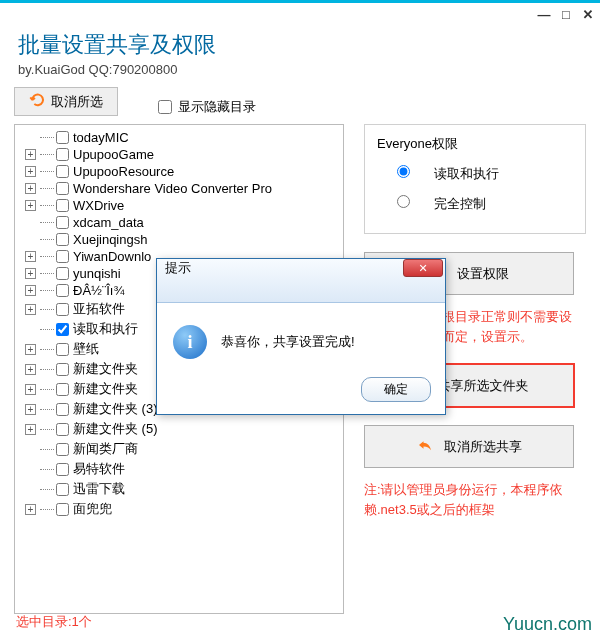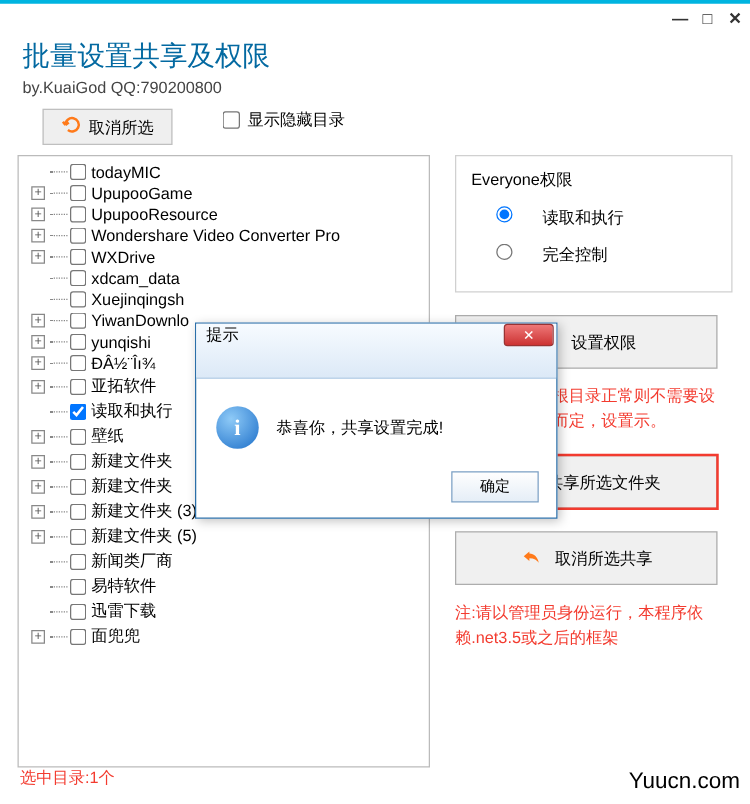--- a/index.html
+++ b/index.html
@@ -2,21 +2,21 @@
 <html><head>
 <meta charset="utf-8">
 <style>
 *{box-sizing:border-box;margin:0;padding:0;font-family:"Microsoft YaHei",SimSun,sans-serif;font-size:13px}
 body{background:#fff;width:600px;height:643px;position:relative;overflow:hidden}
 .titlebar{height:26px;border-top:3px solid #00b4e0;display:flex;justify-content:flex-end;align-items:center;padding-right:6px;gap:10px}
 .titlebar .ctl{width:12px;height:12px;display:flex;align-items:center;justify-content:center;color:#333;font-weight:bold}
 .header{padding:4px 18px 2px}
 .header h1{font-size:22px;font-weight:normal;color:#0369a1}
 .header .sub{font-size:13px;color:#444;margin-top:2px}
-.toolbar{display:flex;align-items:flex-start;padding:8px 34px 8px;gap:40px}
+.toolbar{display:flex;align-items:flex-end;padding:8px 14px 8px;gap:40px}
 .btn{border:1px solid #bfbfbf;background:#efefef;padding:4px 14px;display:inline-flex;align-items:center;gap:6px;cursor:pointer}
 .undo-icon svg{width:16px;height:16px}
 .chk{display:inline-flex;align-items:center;gap:6px}
 .chk input{width:14px;height:14px}
 .maingrid{display:flex;padding:0 14px}
 .treewrap{width:330px;height:490px;border:1px solid #bbb;overflow:hidden;position:relative;padding:4px 2px}
 .tree ul{list-style:none;margin-left:8px}
 .tree li{white-space:nowrap;padding:1px 0;display:flex;align-items:center}
 .tog{display:inline-block;width:11px;height:11px;border:1px solid #888;line-height:9px;text-align:center;font-size:10px;color:#555;margin-right:4px}
 .tog.blank{border:none}
@@ -24,29 +24,29 @@
 .tree input[type=checkbox]{width:13px;height:13px;margin-right:4px;vertical-align:middle}
 .side{flex:1;padding-left:20px;font-size:13px}
 .perm{border:1px solid #d0d0d0;padding:10px 12px 16px}
 .perm .ttl{margin-bottom:12px}
 .radio{display:flex;align-items:flex-start;gap:24px;margin:12px 0 4px 20px}
 .radio input{width:13px;height:13px}
 .bigbtn{border:1px solid #adadad;background:#f0f0f0;width:210px;padding:10px 0;margin-top:18px;display:flex;align-items:center;justify-content:center;gap:10px;cursor:pointer}
 .bigbtn.hl{outline:2px solid #f33b2f;outline-offset:-1px}
 .note{color:#f33b2f;margin-top:12px;line-height:1.5}
 .status{position:absolute;left:16px;bottom:12px;color:#f33b2f}
-.watermark{position:absolute;right:8px;bottom:8px;color:#000000;font-size:18px}
+.watermark{position:absolute;right:8px;bottom:8px;color:#0f766e;font-size:18px}
 
 .dlg{position:absolute;left:156px;top:258px;width:290px;border:1px solid #2b6fa9;background:#fff;box-shadow:2px 2px 8px rgba(0,0,0,.25)}
 .dlg-tb{height:44px;background:linear-gradient(#f7fbff,#dce9f7);display:flex;align-items:flex-start;justify-content:space-between;padding:0 2px 0 8px;border-bottom:1px solid #a9c6e4;font-size:12px}
 .dlg-x{width:40px;height:18px;background:linear-gradient(#e77,#c33);border:1px solid #933;border-radius:3px;color:#fff;display:flex;align-items:center;justify-content:center;font-size:11px;cursor:pointer}
 .dlg-body{padding:22px 16px 12px;display:flex;align-items:center;gap:14px}
 .info-icon{width:34px;height:34px;border-radius:50%;background:radial-gradient(circle at 35% 30%,#8ecaf7,#1d6fc9);color:#fff;display:flex;align-items:center;justify-content:center;font-weight:bold;font-size:18px;font-family:Georgia,serif}
 .dlg-ft{display:flex;justify-content:flex-end;padding:6px 14px 12px}
-.dlg-ok{border:1px solid #7a9fc4;background:linear-gradient(#fefefe,#e5eef7);padding:3px 22px;border-radius:0;cursor:pointer;font-size:12px}
+.dlg-ok{border:1px solid #7a9fc4;background:linear-gradient(#fefefe,#e5eef7);padding:3px 22px;border-radius:10px;cursor:pointer;font-size:12px}
 .share-icon svg,.undoarrow svg{width:18px;height:18px}
 </style>
 </head>
 <body>
 
 <div class="titlebar">
   <div class="ctl">—</div>
   <div class="ctl">□</div>
   <div class="ctl">✕</div>
 </div>

